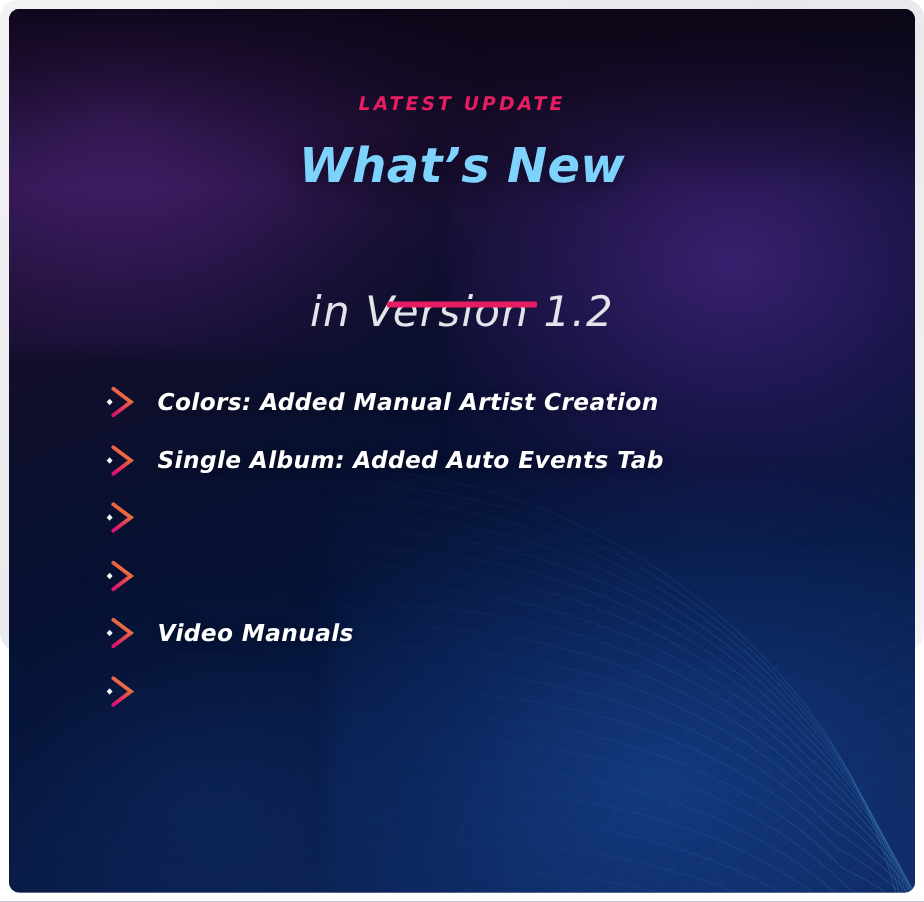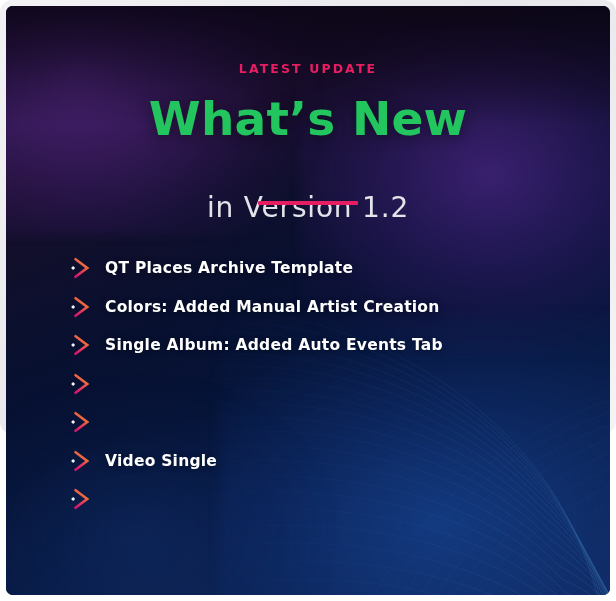--- a/index.html
+++ b/index.html
@@ -18,20 +18,21 @@
   .frame {
     position: absolute;
     left: 0;
     top: 0;
     width: 616px;
     height: 434px;
     box-sizing: border-box;
     background: linear-gradient(135deg, #f2f2f4 0%, #e8e8ec 50%, #f4f4f6 100%);
     border-radius: 12px;
     padding: 6px;
+    font-style: italic;
   }
 
   
   .card {
     position: relative;
     width: 604px;
     height: 589px;
     border-radius: 7px;
     overflow: hidden;
     background: #0a1130;
@@ -152,22 +153,22 @@
     font-size: 12.5px;
     font-weight: bold;
     letter-spacing: 2.1px;
   }
 
   .title {
     position: absolute;
     top: 88px;
     left: 0; right: 0;
     text-align: center;
-    color: #22c55e;
-    font-size: 47px;
+    color: #7dd3fc;
+    font-size: 32px;
     font-weight: bold;
     letter-spacing: 0.2px;
     line-height: 1.05;
     text-shadow: 0 2px 14px rgba(0,0,0,0.45);
   }
 
   .subtitle {
     position: absolute;
     top: 141px;
     left: 0; right: 0;
@@ -286,36 +287,20 @@
 
       <div class="subtitle">in Version 1.2</div>
 
       <div class="divider"></div>
 
       <div class="list" id="feature-list">
           <div class="list-item">
     <span class="bullet">
       <svg viewBox="0 0 26 22" aria-hidden="true">
         <defs>
-          <linearGradient id="bg-grad-0" x1="0.75" y1="0" x2="0.2" y2="1">
-            <stop offset="0%" stop-color="#f0902c"></stop>
-            <stop offset="38%" stop-color="#ea5a48"></stop>
-            <stop offset="100%" stop-color="#dc1370"></stop>
-          </linearGradient>
-        </defs>
-        <path d="M7.5 2.2 L19.2 11 L7.5 19.8" fill="none" stroke="url(#bg-grad-0)" stroke-width="2.6" stroke-linecap="round" stroke-linejoin="miter"></path>
-        <path d="M3.1 11 L5.1 8.9 L7.1 11 L5.1 13.1 Z" fill="#f5f5fa"></path>
-      </svg>
-    </span>
-    <span class="item-label">QT Places Archive Template</span>
-  </div>
-          <div class="list-item">
-    <span class="bullet">
-      <svg viewBox="0 0 26 22" aria-hidden="true">
-        <defs>
           <linearGradient id="bg-grad-1" x1="0.75" y1="0" x2="0.2" y2="1">
             <stop offset="0%" stop-color="#f0902c"></stop>
             <stop offset="38%" stop-color="#ea5a48"></stop>
             <stop offset="100%" stop-color="#dc1370"></stop>
           </linearGradient>
         </defs>
         <path d="M7.5 2.2 L19.2 11 L7.5 19.8" fill="none" stroke="url(#bg-grad-1)" stroke-width="2.6" stroke-linecap="round" stroke-linejoin="miter"></path>
         <path d="M3.1 11 L5.1 8.9 L7.1 11 L5.1 13.1 Z" fill="#f5f5fa"></path>
       </svg>
     </span>
@@ -374,21 +359,21 @@
           <linearGradient id="bg-grad-5" x1="0.75" y1="0" x2="0.2" y2="1">
             <stop offset="0%" stop-color="#f0902c"></stop>
             <stop offset="38%" stop-color="#ea5a48"></stop>
             <stop offset="100%" stop-color="#dc1370"></stop>
           </linearGradient>
         </defs>
         <path d="M7.5 2.2 L19.2 11 L7.5 19.8" fill="none" stroke="url(#bg-grad-5)" stroke-width="2.6" stroke-linecap="round" stroke-linejoin="miter"></path>
         <path d="M3.1 11 L5.1 8.9 L7.1 11 L5.1 13.1 Z" fill="#f5f5fa"></path>
       </svg>
     </span>
-    <span class="item-label">Video Single</span>
+    <span class="item-label">Video Manuals</span>
   </div>
           <div class="list-item">
     <span class="bullet">
       <svg viewBox="0 0 26 22" aria-hidden="true">
         <defs>
           <linearGradient id="bg-grad-7" x1="0.75" y1="0" x2="0.2" y2="1">
             <stop offset="0%" stop-color="#f0902c"></stop>
             <stop offset="38%" stop-color="#ea5a48"></stop>
             <stop offset="100%" stop-color="#dc1370"></stop>
           </linearGradient>

